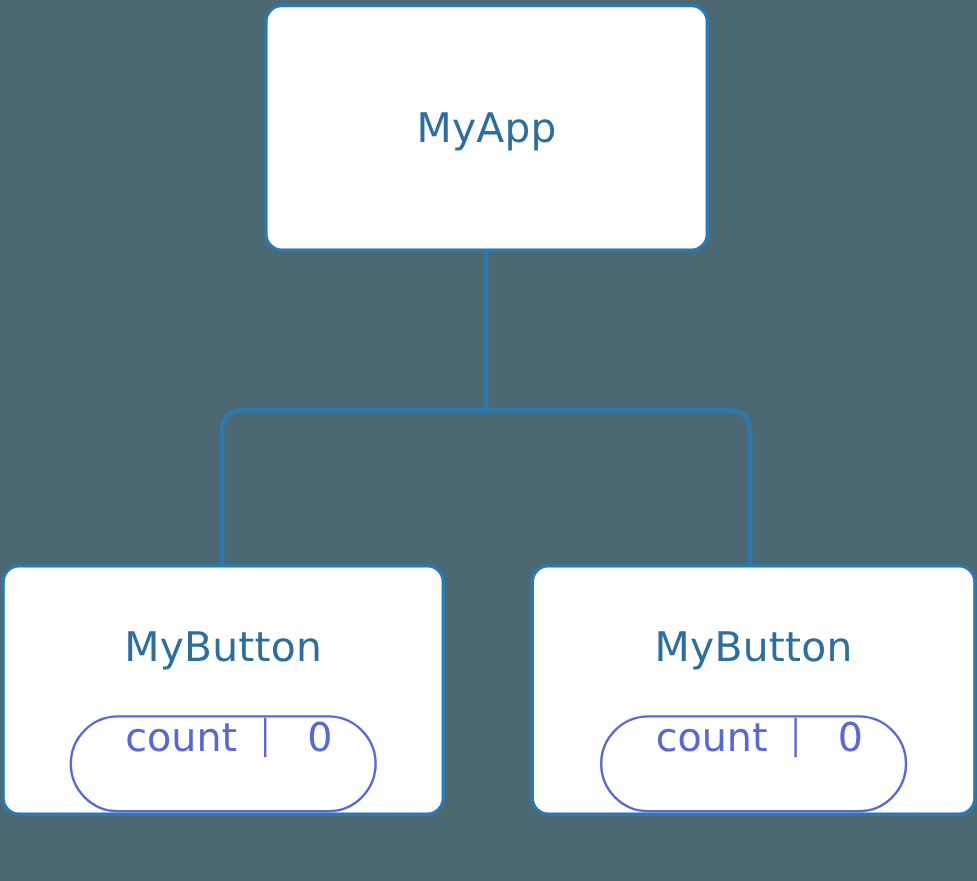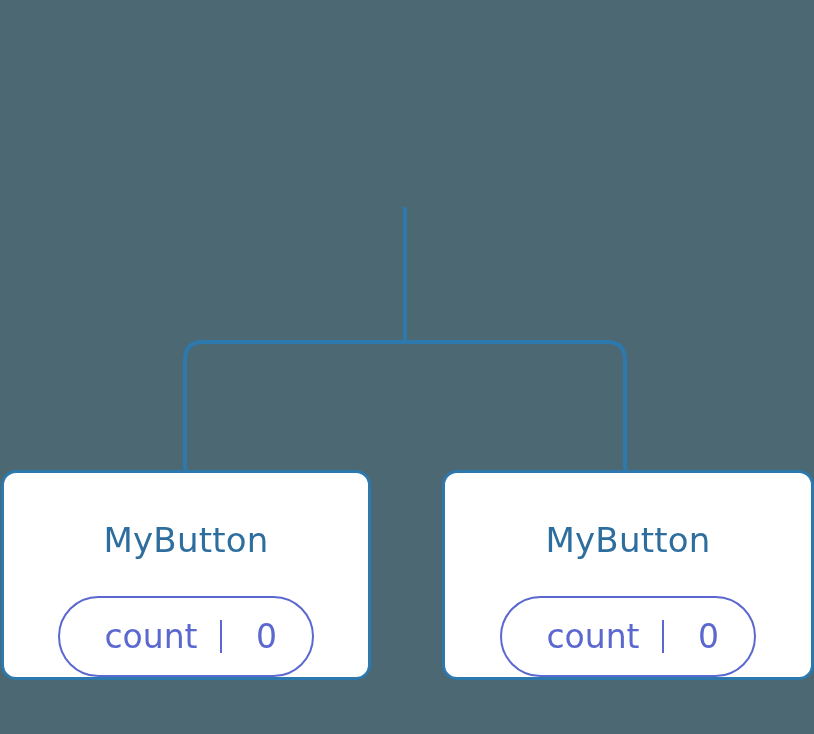--- a/index.html
+++ b/index.html
@@ -79,21 +79,21 @@
   }
   .node-child .node-title {
     margin-top: 50px;
   }
 
   
   .pill {
     margin-top: 39px;
     height: 96px;
     display: flex;
-    align-items: center;
+    align-items: flex-start;
     box-sizing: border-box;
     border: 2px solid #5b68cf;
     border-radius: 48px;
     background: #ffffff;
     overflow: hidden;
   }
   .pill-key,
   .pill-val {
     display: flex;
     align-items: center;
@@ -118,20 +118,23 @@
 
 <div id="stage">
 
   <svg id="edges" viewBox="0 0 814 734" width="814" height="734" aria-hidden="true">
 
     <path d="M 405 207 L 405 342" fill="none" stroke="#2d78ad" stroke-width="4" stroke-linecap="butt"></path>
 
     <path d="M 185 472 L 185 360 Q 185 342 203 342 L 607 342 Q 625 342 625 360 L 625 472" fill="none" stroke="#2d78ad" stroke-width="4" stroke-linecap="butt" stroke-linejoin="round"></path>
   </svg>
 
+  <div class="node node-root">
+    <div class="node-title">MyApp</div>
+  </div>
 
   <div class="node node-child node-child-left">
     <div class="node-title">MyButton</div>
     <div class="pill">
       <div class="pill-key">count</div>
       <div class="pill-val">0</div>
     </div>
   </div>
 
   <div class="node node-child node-child-right">

